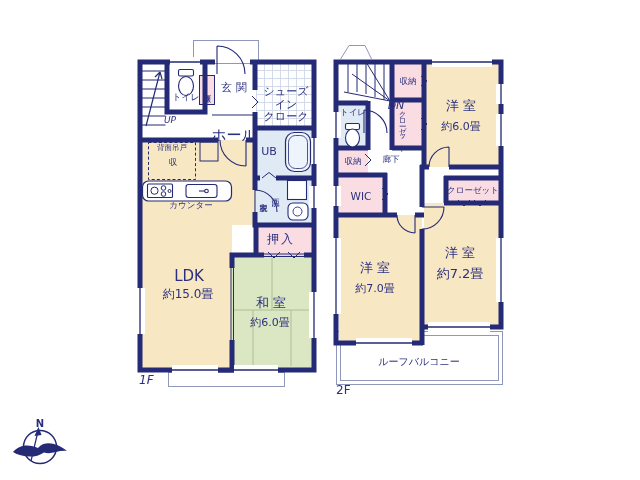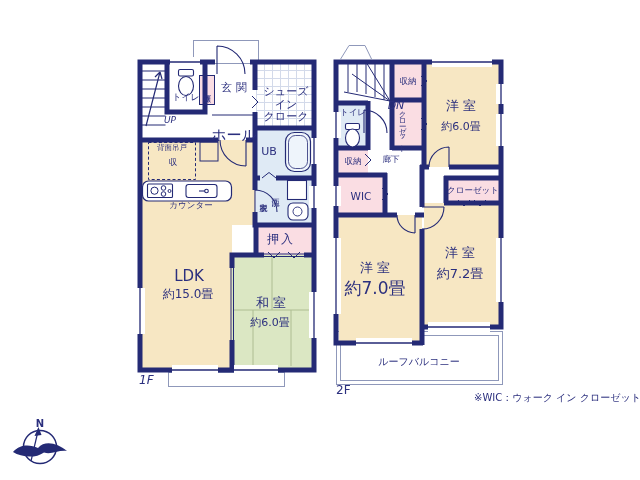--- a/index.html
+++ b/index.html
@@ -177,23 +177,22 @@
   <div class="lbl it" style="left:396px;top:106px;font-size:11px;">DN</div>
   <div class="lbl" style="left:408px;top:82px;font-size:8.5px;">収納</div>
   <div class="lbl vwrap" style="left:397px;top:104px;height:44px;font-size:7.5px;">クローゼット</div>
   <div class="lbl" style="left:353px;top:113px;font-size:8.5px;">トイレ</div>
   <div class="lbl" style="left:353px;top:162px;font-size:8.5px;">収納</div>
   <div class="lbl" style="left:391px;top:160px;font-size:8.5px;">廊下</div>
   <div class="lbl" style="left:361px;top:196px;font-size:10.5px;">WIC</div>
   <div class="lbl ls" style="left:463px;top:106px;font-size:13px;">洋室</div>
   <div class="lbl" style="left:461px;top:127px;font-size:11px;">約6.0畳</div>
   <div class="lbl ls" style="left:377px;top:268px;font-size:13px;">洋室</div>
-  <div class="lbl" style="left:375px;top:289px;font-size:17px;">約7.0畳</div>
+  <div class="lbl" style="left:375px;top:289px;font-size:11px;">約7.0畳</div>
   <div class="lbl ls" style="left:462px;top:253px;font-size:13px;">洋室</div>
   <div class="lbl" style="left:460px;top:274px;font-size:13px;">約7.2畳</div>
   <div class="lbl" style="left:473px;top:191px;font-size:8.5px;">クローゼット</div>
   <div class="lbl" style="left:419px;top:362px;font-size:10px;">ルーフバルコニー</div>
   <div class="lbl tl" style="left:336px;top:384px;font-size:12px;text-align:center;">2F</div>
 
-  <div class="lbl tl" style="left:474px;top:392px;font-size:10px;">※WIC：ウォーク イン クローゼット</div>
   <div class="lbl" style="left:40px;top:424px;font-size:10px;font-weight:bold;">N</div>
 
 </div>
 
 </body></html>

